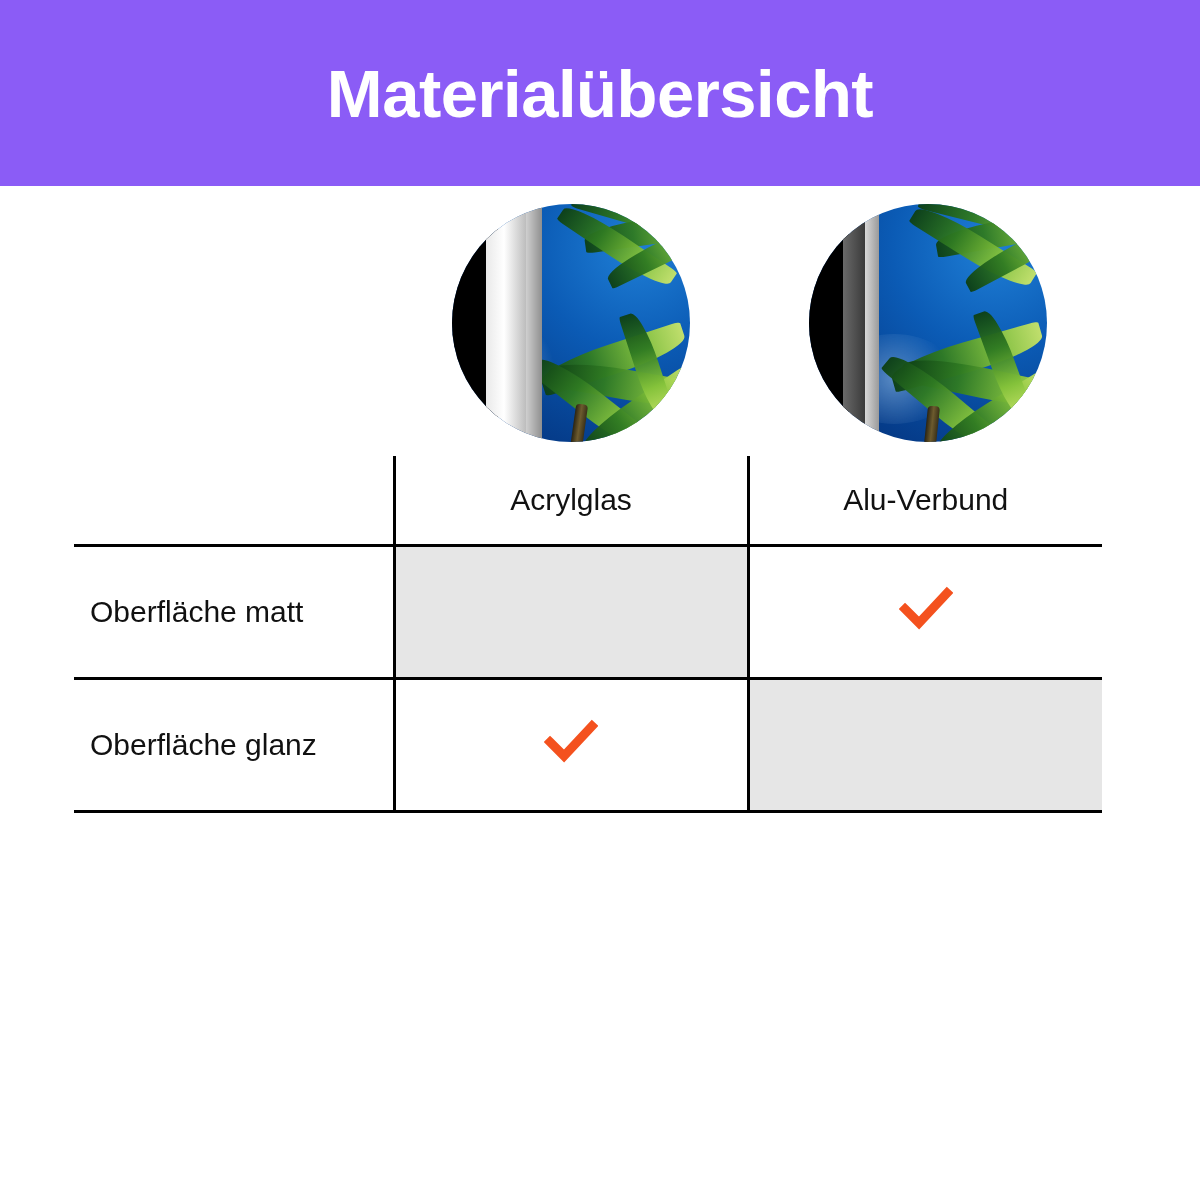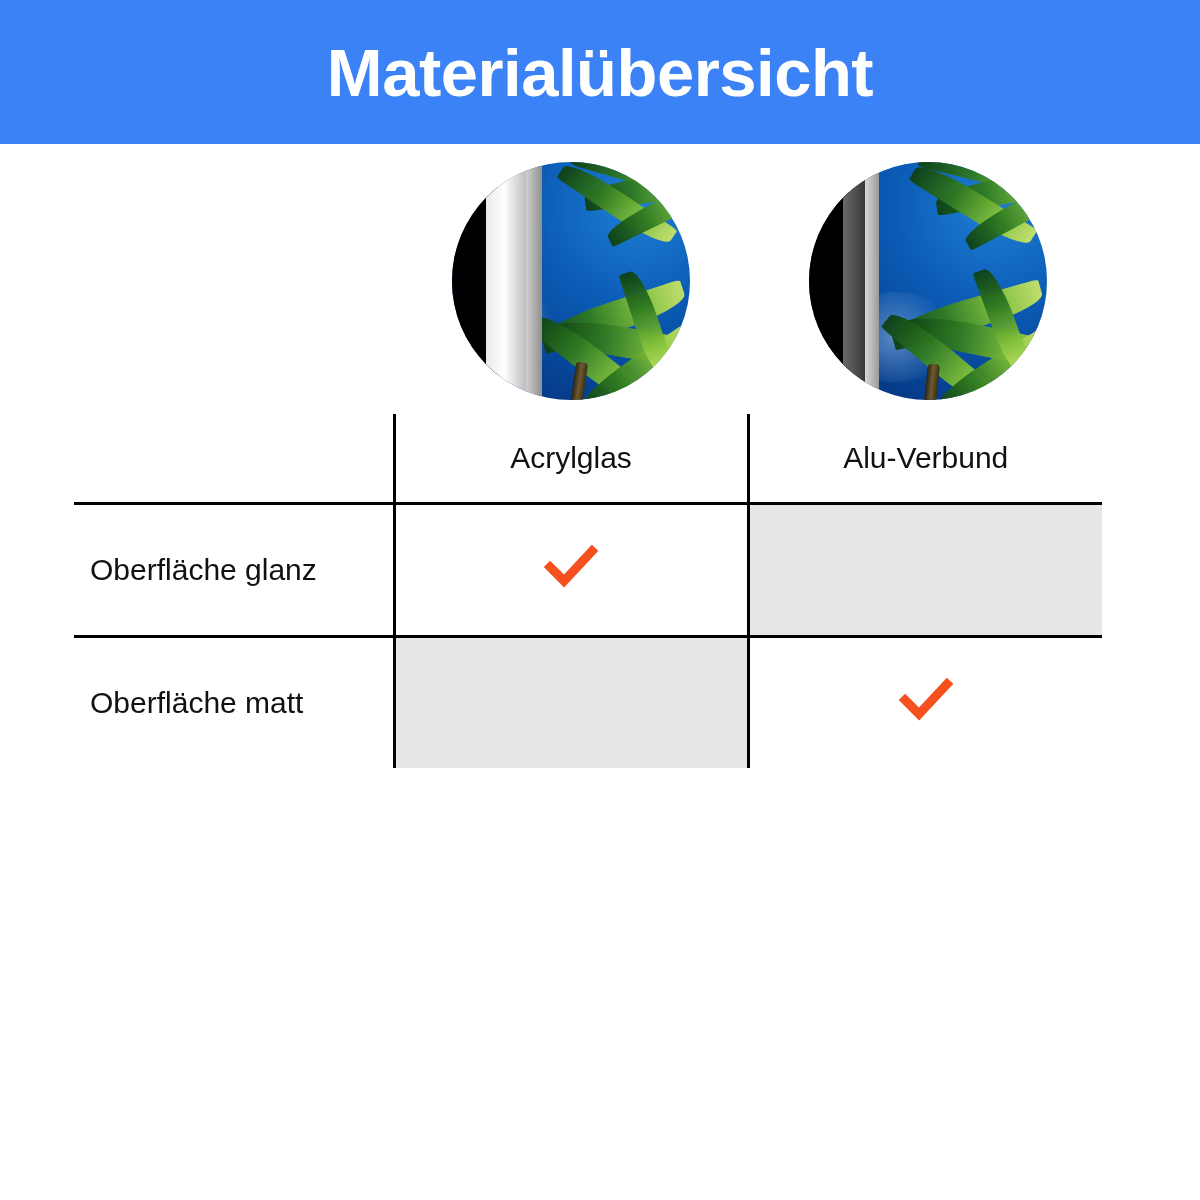--- a/index.html
+++ b/index.html
@@ -11,22 +11,22 @@
     width: 1200px;
     height: 1200px;
     font-family: "Liberation Sans", sans-serif;
     color: #111111;
     overflow: hidden;
   }
 
   
   .header {
     width: 1200px;
-    height: 144px;
-    background: #3b82f6;
+    height: 186px;
+    background: #8b5cf6;
     display: flex;
     align-items: center;
     justify-content: center;
     box-sizing: border-box;
   }
   .header-title {
     color: #ffffff;
     font-size: 67px;
     font-weight: 700;
     letter-spacing: -0.5px;
@@ -218,37 +218,37 @@
         <col class="c2">
     </colgroup>
     <thead>
       <tr class="head-row">
         <th class="label-col"></th>
         <th class="sep">Acrylglas</th>
         <th class="sep-last">Alu-Verbund</th>
       </tr>
     </thead>
     <tbody>
+      <tr class="body-row">
+        <td class="label-col">Oberfläche matt</td>
+        <td class="val shaded"></td>
+        <td class="val">
+          <span class="check">
+            <svg width="54" height="54" viewBox="0 0 54 54">
+                <path d="M6 27 L20 41 L48 11" fill="none" stroke="#f4511e" stroke-width="9" stroke-linecap="square" stroke-linejoin="miter"></path>
+              </svg>
+          </span>
+        </td>
+      </tr>
       <tr class="body-row last">
         <td class="label-col">Oberfläche glanz</td>
         <td class="val">
           <span class="check">
             <svg width="54" height="54" viewBox="0 0 54 54">
                 <path d="M6 27 L20 41 L48 11" fill="none" stroke="#f4511e" stroke-width="9" stroke-linecap="square" stroke-linejoin="miter"></path>
               </svg>
           </span>
         </td>
         <td class="val shaded"></td>
       </tr>
-      <tr class="body-row">
-        <td class="label-col">Oberfläche matt</td>
-        <td class="val shaded"></td>
-        <td class="val">
-          <span class="check">
-            <svg width="54" height="54" viewBox="0 0 54 54">
-                <path d="M6 27 L20 41 L48 11" fill="none" stroke="#f4511e" stroke-width="9" stroke-linecap="square" stroke-linejoin="miter"></path>
-              </svg>
-          </span>
-        </td>
-      </tr>
     </tbody>
   </table>
 </div>
 
 </body></html>

